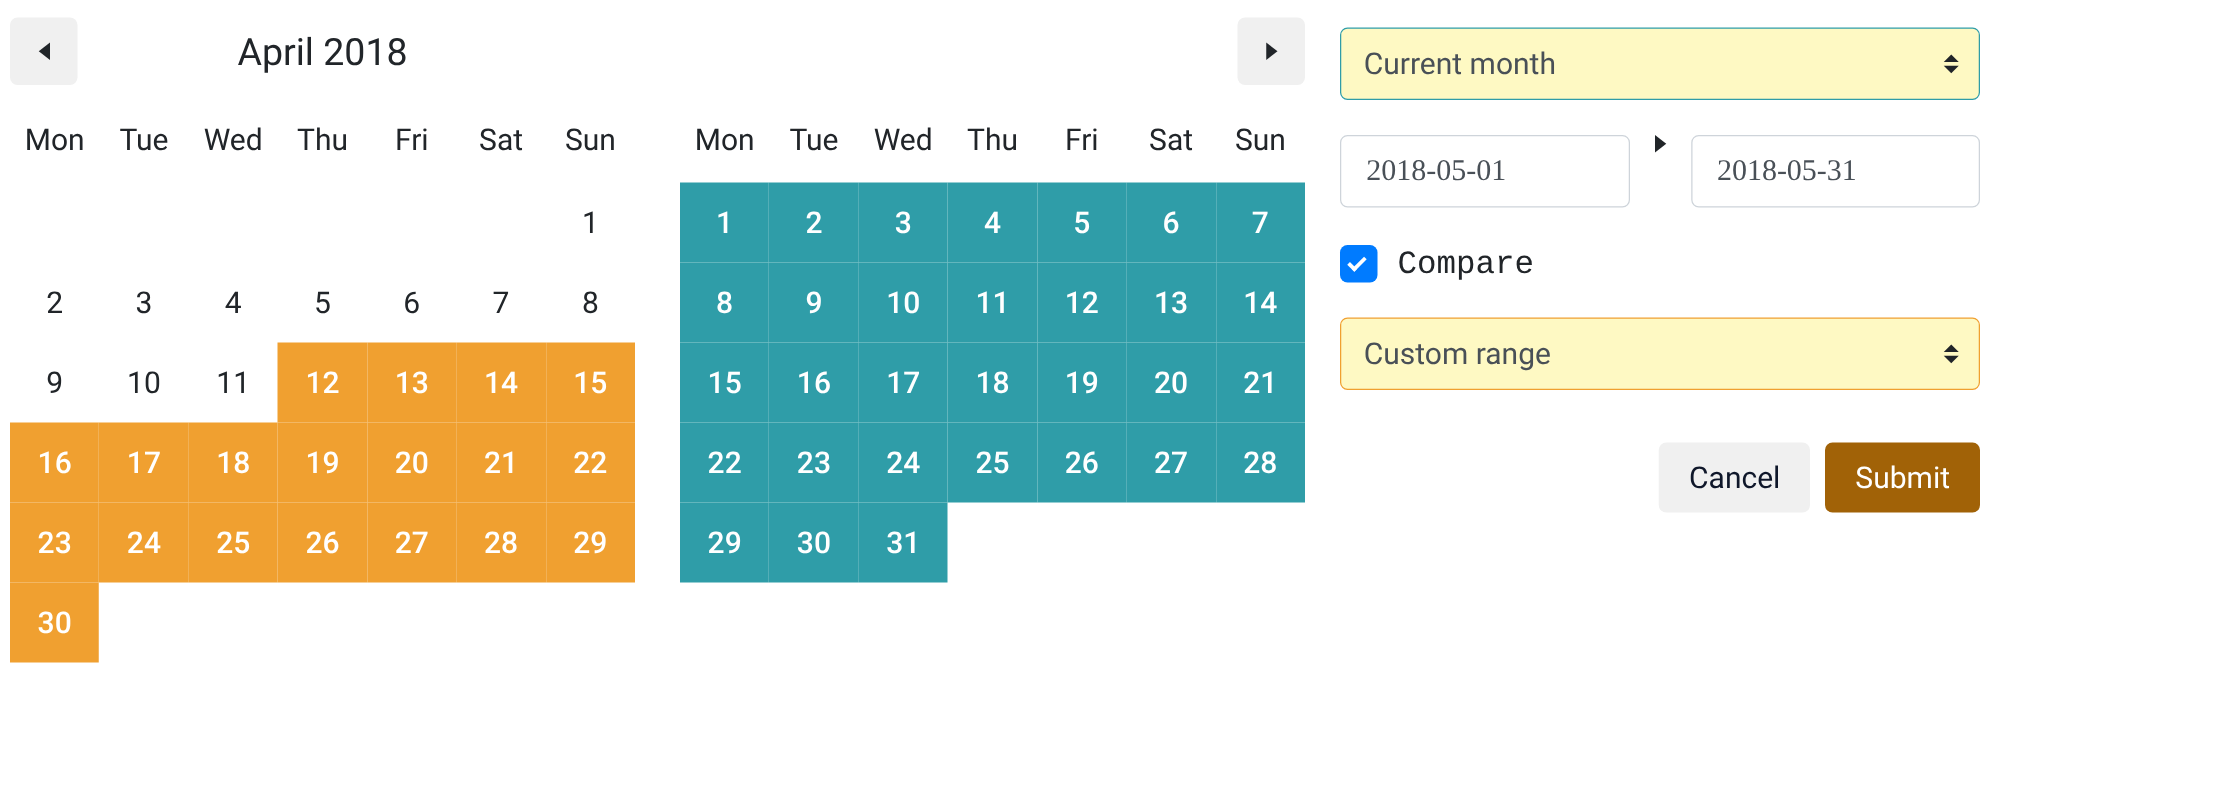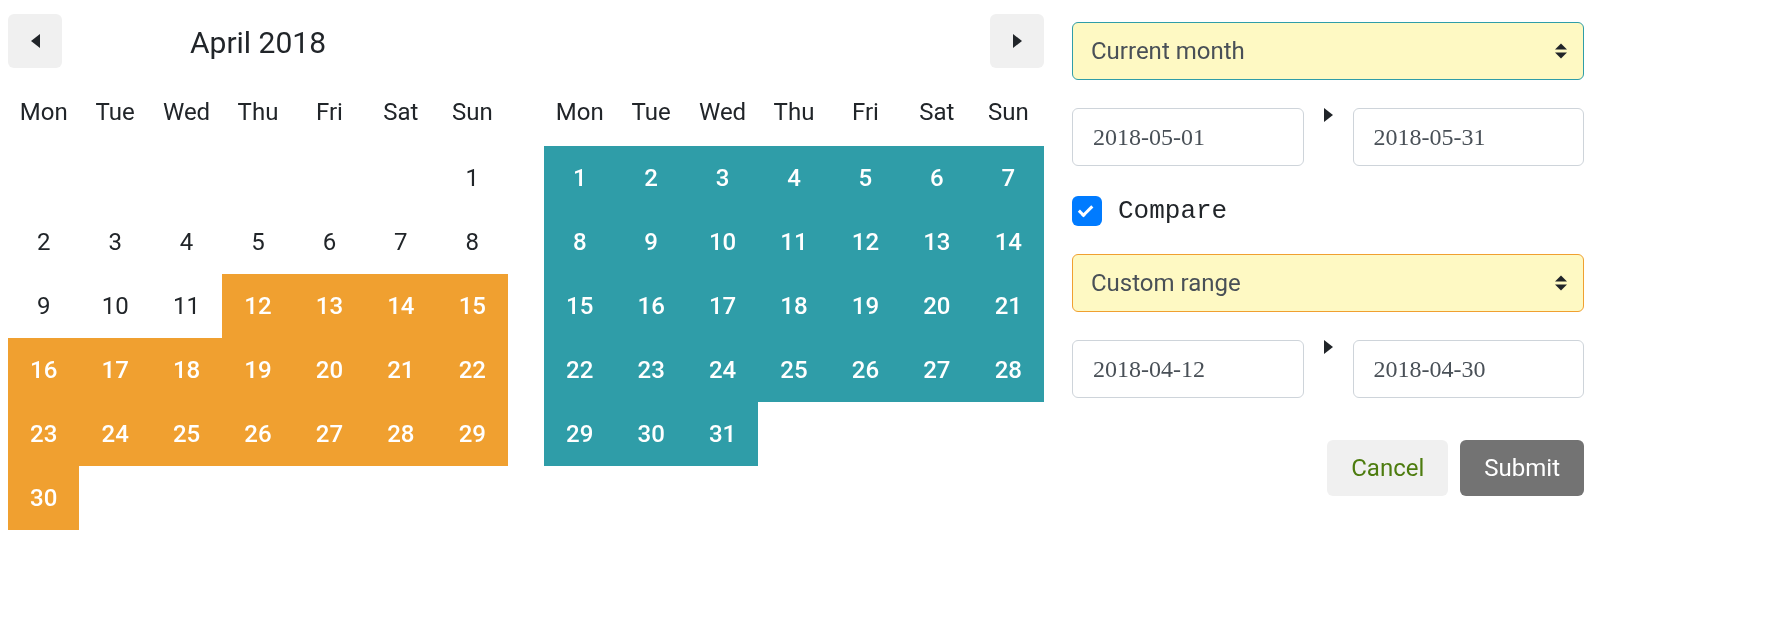--- a/index.html
+++ b/index.html
@@ -183,22 +183,22 @@
   .btn {
     height: 56px;
     padding: 0 24px;
     border-radius: 6px;
     font-size: 24px;
     display:flex;
     align-items:center;
     justify-content:center;
     cursor:pointer;
   }
-  .btn-cancel { background:#f0f0f0; color:#4d7c0f; }
-  .btn-submit { background:#737373; color:#fff; }
+  .btn-cancel { background:#f0f0f0; color:#0f172a; }
+  .btn-submit { background:#a16207; color:#fff; }
 </style>
 </head>
 <body>
 
 <div class="wrap">
   <div class="calendars">
 
     <div class="cal">
       <div class="cal-head">
         <div class="nav-btn nav-prev">
@@ -337,31 +337,20 @@
     </div>
 
     <div class="select-wrap select-orange">
       <span>Custom range</span>
       <span class="caret-sort">
         <span class="caret-up"></span>
           <span class="caret-down"></span>
       </span>
     </div>
 
-    <div class="date-row">
-      <div class="date-input">
-        <span>2018-04-12</span>
-      </div>
-      <div class="arrow-sep">
-          <div class="tri-right"></div>
-        </div>
-      <div class="date-input">
-        <span>2018-04-30</span>
-      </div>
-    </div>
 
     <div class="btn-row">
       <div class="btn btn-cancel">
         <span>Cancel</span>
       </div>
       <div class="btn btn-submit">
         <span>Submit</span>
       </div>
     </div>
 

